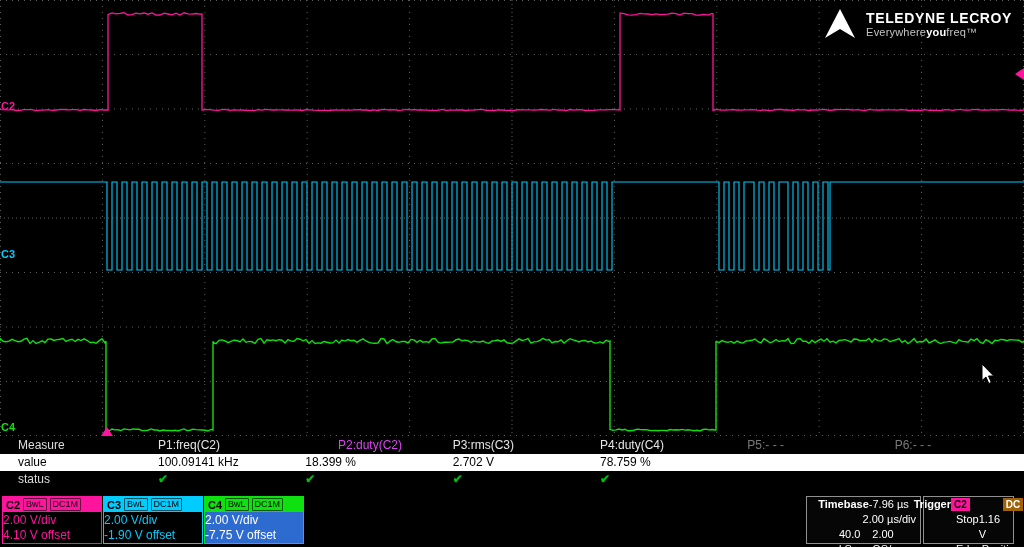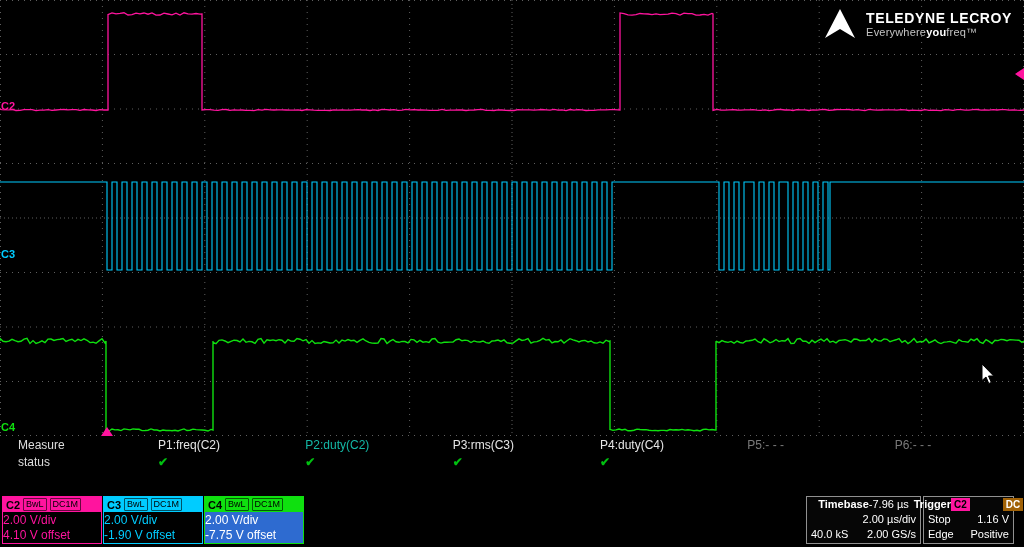--- a/index.html
+++ b/index.html
@@ -27,21 +27,21 @@
 
   .bottom{position:absolute;top:496px;left:0;width:1024px;height:50px;}
   .chbox{position:absolute;top:0;width:100px;height:48px;border:1px solid #888;background:#000;}
   .chhead{height:15px;display:flex;align-items:center;gap:3px;padding:0 3px;color:#000;font-size:11px;font-weight:bold;}
   .badge{font-size:9px;font-weight:normal;border:1px solid rgba(0,0,0,.6);padding:0 2px;line-height:11px;border-radius:1px;}
   .chbody{height:31px;font-size:12px;text-align:left;padding:1px 4px 0 0;line-height:15px;}
 
   .infobox{position:absolute;top:0;height:48px;border:1px solid #909090;background:#060606;color:#fff;font-size:11px;}
   .ibhead{display:flex;justify-content:center;align-items:center;padding:0 4px;line-height:15px;}
   .ibhead .hlbl{font-weight:bold;}
-  .ibrow{display:flex;justify-content:space-between;padding:0 4px;line-height:15px;}
+  .ibrow{display:flex;justify-content:space-between;padding:0 4px;line-height:15px;margin-left:28px;}
   .ibrow.right{justify-content:flex-end;}
   .tbadges{display:flex;gap:1px;}
   .tbadge{font-size:10px;font-weight:bold;padding:0 3px;line-height:13px;}
   .tbadge.src{color:#000;}
   .tbadge.cpl{background:#a16207;color:#fff;margin-left:32px;}
 
   .cursor{position:absolute;left:981px;top:363px;}
 </style>
 </head>
 <body>
@@ -94,25 +94,34 @@
         <div class="logo-title">TELEDYNE LECROY</div>
         <div class="logo-tag"><span>Everywhere</span><b>you</b><span>freq™</span></div>
       </div>
     </div>
   </div>
 
   <div class="measure">
     <div class="mrow">
       <div>Measure</div>
       <div style="color: rgb(230, 230, 230);">P1:freq(C2)</div>
-      <div style="color: #14b8a6;">P2:duty(C2)</div>
+      <div style="color: #d946ef; text-align: center;">P2:duty(C2)</div>
       <div style="color: rgb(230, 230, 230);">P3:rms(C3)</div>
       <div style="color: rgb(230, 230, 230);">P4:duty(C4)</div>
       <div style="color: rgb(122, 122, 122);">P5:- - -</div>
       <div style="color: rgb(122, 122, 122);">P6:- - -</div>
+    </div>
+    <div class="mrow value-row">
+      <div>value</div>
+      <div>100.09141 kHz</div>
+      <div>18.399 %</div>
+      <div>2.702 V</div>
+      <div>78.759 %</div>
+      <div></div>
+      <div></div>
     </div>
     <div class="mrow">
       <div>status</div>
       <div class="status-mark">✔</div>
       <div class="status-mark">✔</div>
       <div class="status-mark">✔</div>
       <div class="status-mark">✔</div>
       <div class="status-mark"></div>
       <div class="status-mark"></div>
     </div>

